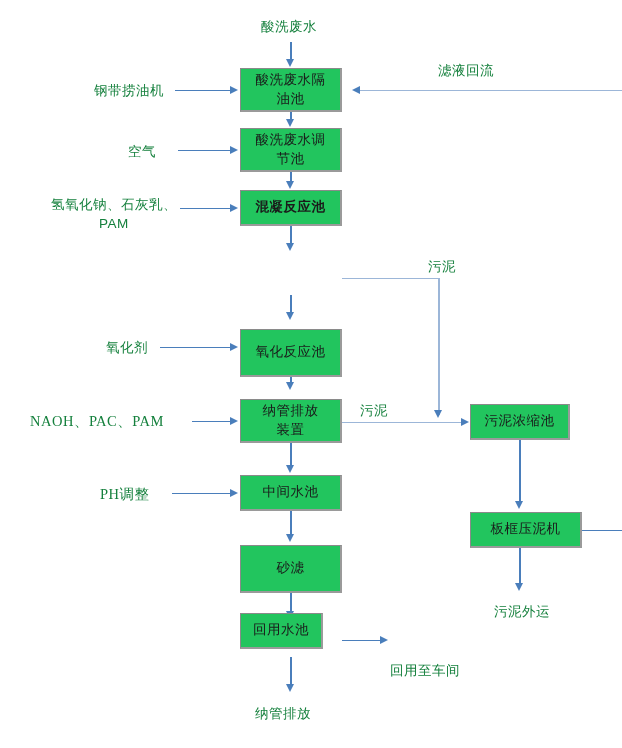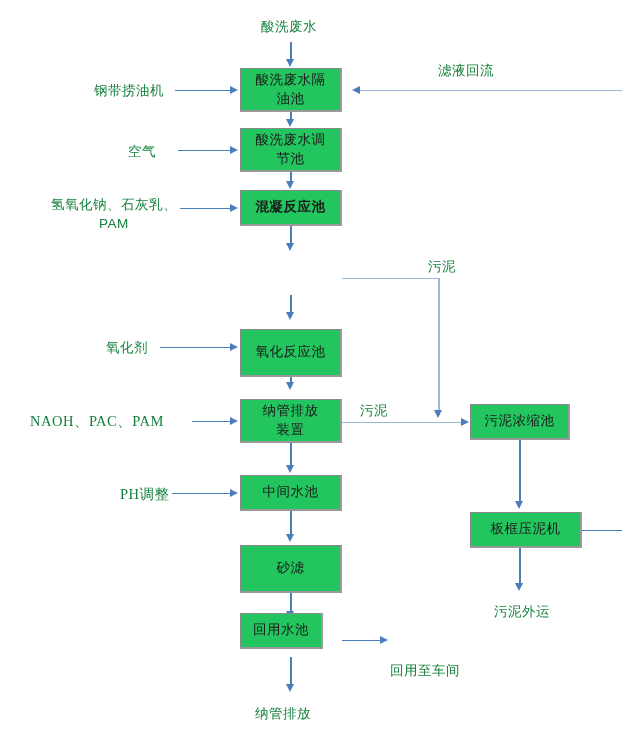--- a/index.html
+++ b/index.html
@@ -94,21 +94,21 @@
 PAM</div>
 
   <div class="lbl" style="left: 428px; top: 258px; white-space: pre-line;">污泥</div>
 
   <div class="lbl" style="left: 106px; top: 339px; white-space: pre-line;">氧化剂</div>
 
   <div class="lbl serif" style="left: 30px; top: 411px; white-space: pre-line;">NAOH、PAC、PAM</div>
 
   <div class="lbl" style="left: 360px; top: 402px; white-space: pre-line;">污泥</div>
 
-  <div class="lbl serif" style="left: 120px; top: 484px; white-space: pre-line;">PH调整</div>
+  <div class="lbl serif" style="left: 100px; top: 484px; white-space: pre-line;">PH调整</div>
 
   <div class="lbl" style="left: 494px; top: 603px; white-space: pre-line;">污泥外运</div>
 
   <div class="lbl" style="left: 390px; top: 638px; white-space: pre-line; margin-top: 24px;">回用至车间</div>
 
   <div class="lbl" style="left: 255px; top: 705px; white-space: pre-line;">纳管排放</div>
 
   <div class="v-line" style="left:290px; top:42px; height:18px;"></div>
   <div class="arrow down" style="left:285.5px; top:59px;"></div>
 

